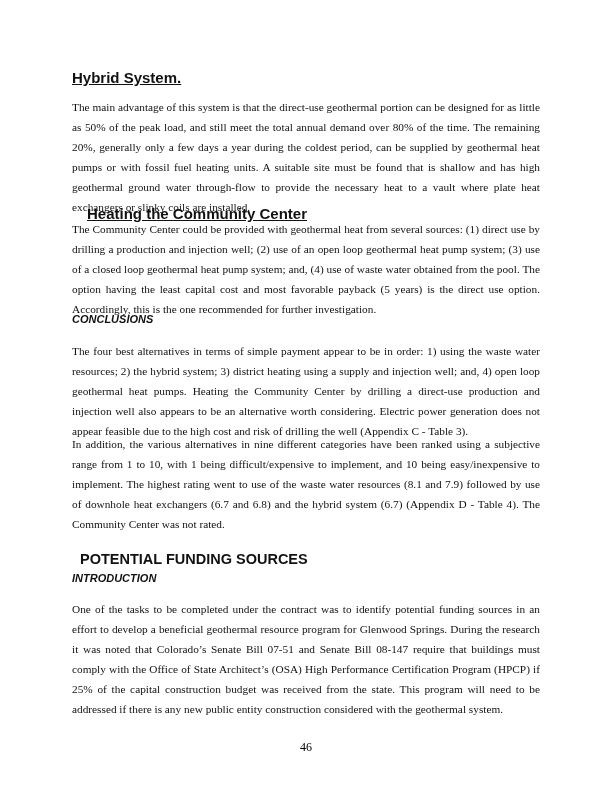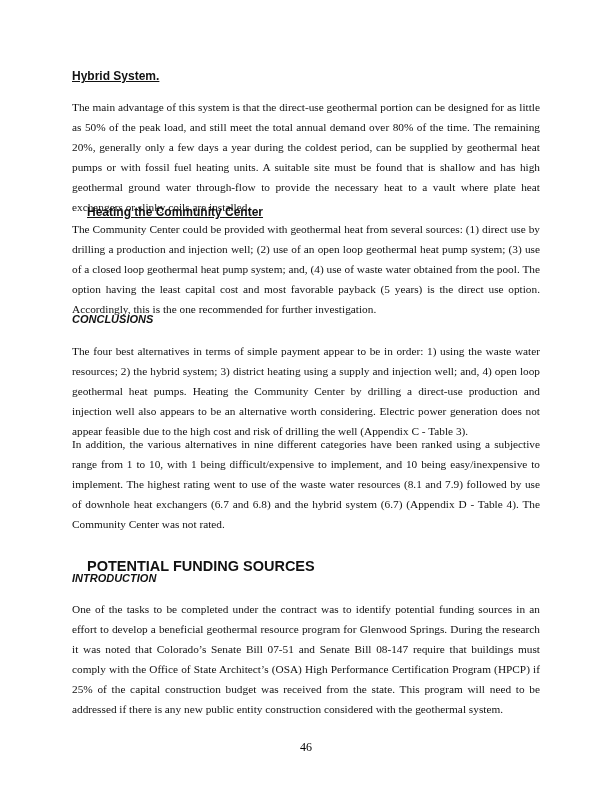--- a/index.html
+++ b/index.html
@@ -10,37 +10,37 @@
       font-size: 11.3px;
       line-height: 20px;
       text-align: justify;
       margin: 0;
       position: absolute;
       left: 0;
       width: 468px;
     }
     .h-under {
       font-family: "Liberation Sans", sans-serif;
-      font-size: 12px;
+      font-size: 15px;
       font-weight: bold;
       text-decoration: underline;
       position: absolute; left: 0; margin: 0;
     }
     .h-italic {
       font-family: "Liberation Sans", sans-serif;
       font-size: 11px;
       font-weight: bold;
       font-style: italic;
       position: absolute; left: 0; margin: 0;
     }
     .h-main {
       font-family: "Liberation Sans", sans-serif;
       font-size: 14.5px;
       font-weight: bold;
-      position: absolute; left: 0; margin: 15px;
+      position: absolute; left: 0; margin: 8px;
     }
     .pagenum {
       position: absolute; left: 0; width: 612px; top: 740px;
       text-align: center;
       font-family: "Liberation Serif", serif; font-size: 12px;
     }
   </style>
 </head>
 <body>
 

